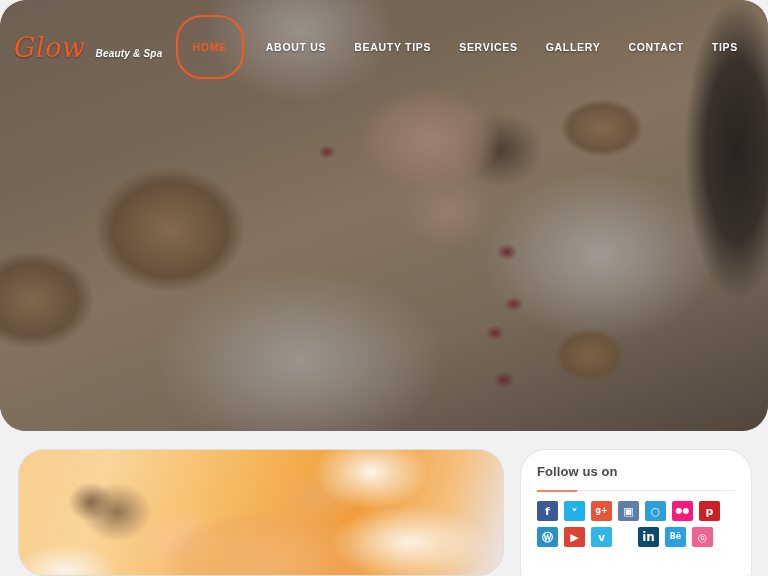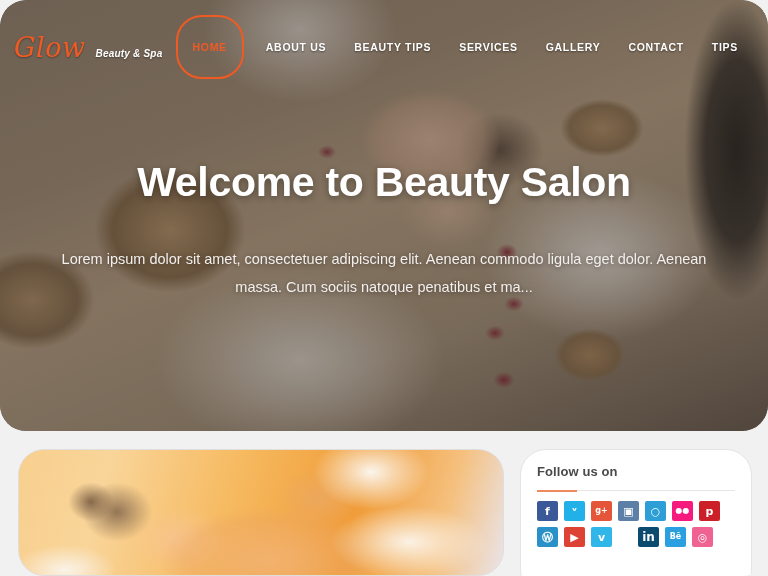--- a/index.html
+++ b/index.html
@@ -248,24 +248,20 @@
         <a class="nav-item active">HOME</a>
         <a class="nav-item">ABOUT US</a>
         <a class="nav-item">BEAUTY TIPS</a>
         <a class="nav-item">SERVICES</a>
         <a class="nav-item">GALLERY</a>
         <a class="nav-item">CONTACT</a>
         <a class="nav-item">TIPS</a>
       </nav>
   </header>
 
-  <div class="hero-content">
-    <h1 class="hero-title">Welcome to Beauty Salon</h1>
-    <p class="hero-sub">Lorem ipsum dolor sit amet, consectetuer adipiscing elit. Aenean commodo ligula eget dolor. Aenean massa. Cum sociis natoque penatibus et ma...</p>
-  </div>
 </section>
 
 <main class="page-body">
   <div class="feature-col">
     <div class="feature-photo"></div>
   </div>
 
   <aside class="sidebar-col">
     <div class="widget">
       <div class="widget-title">Follow us on</div>

